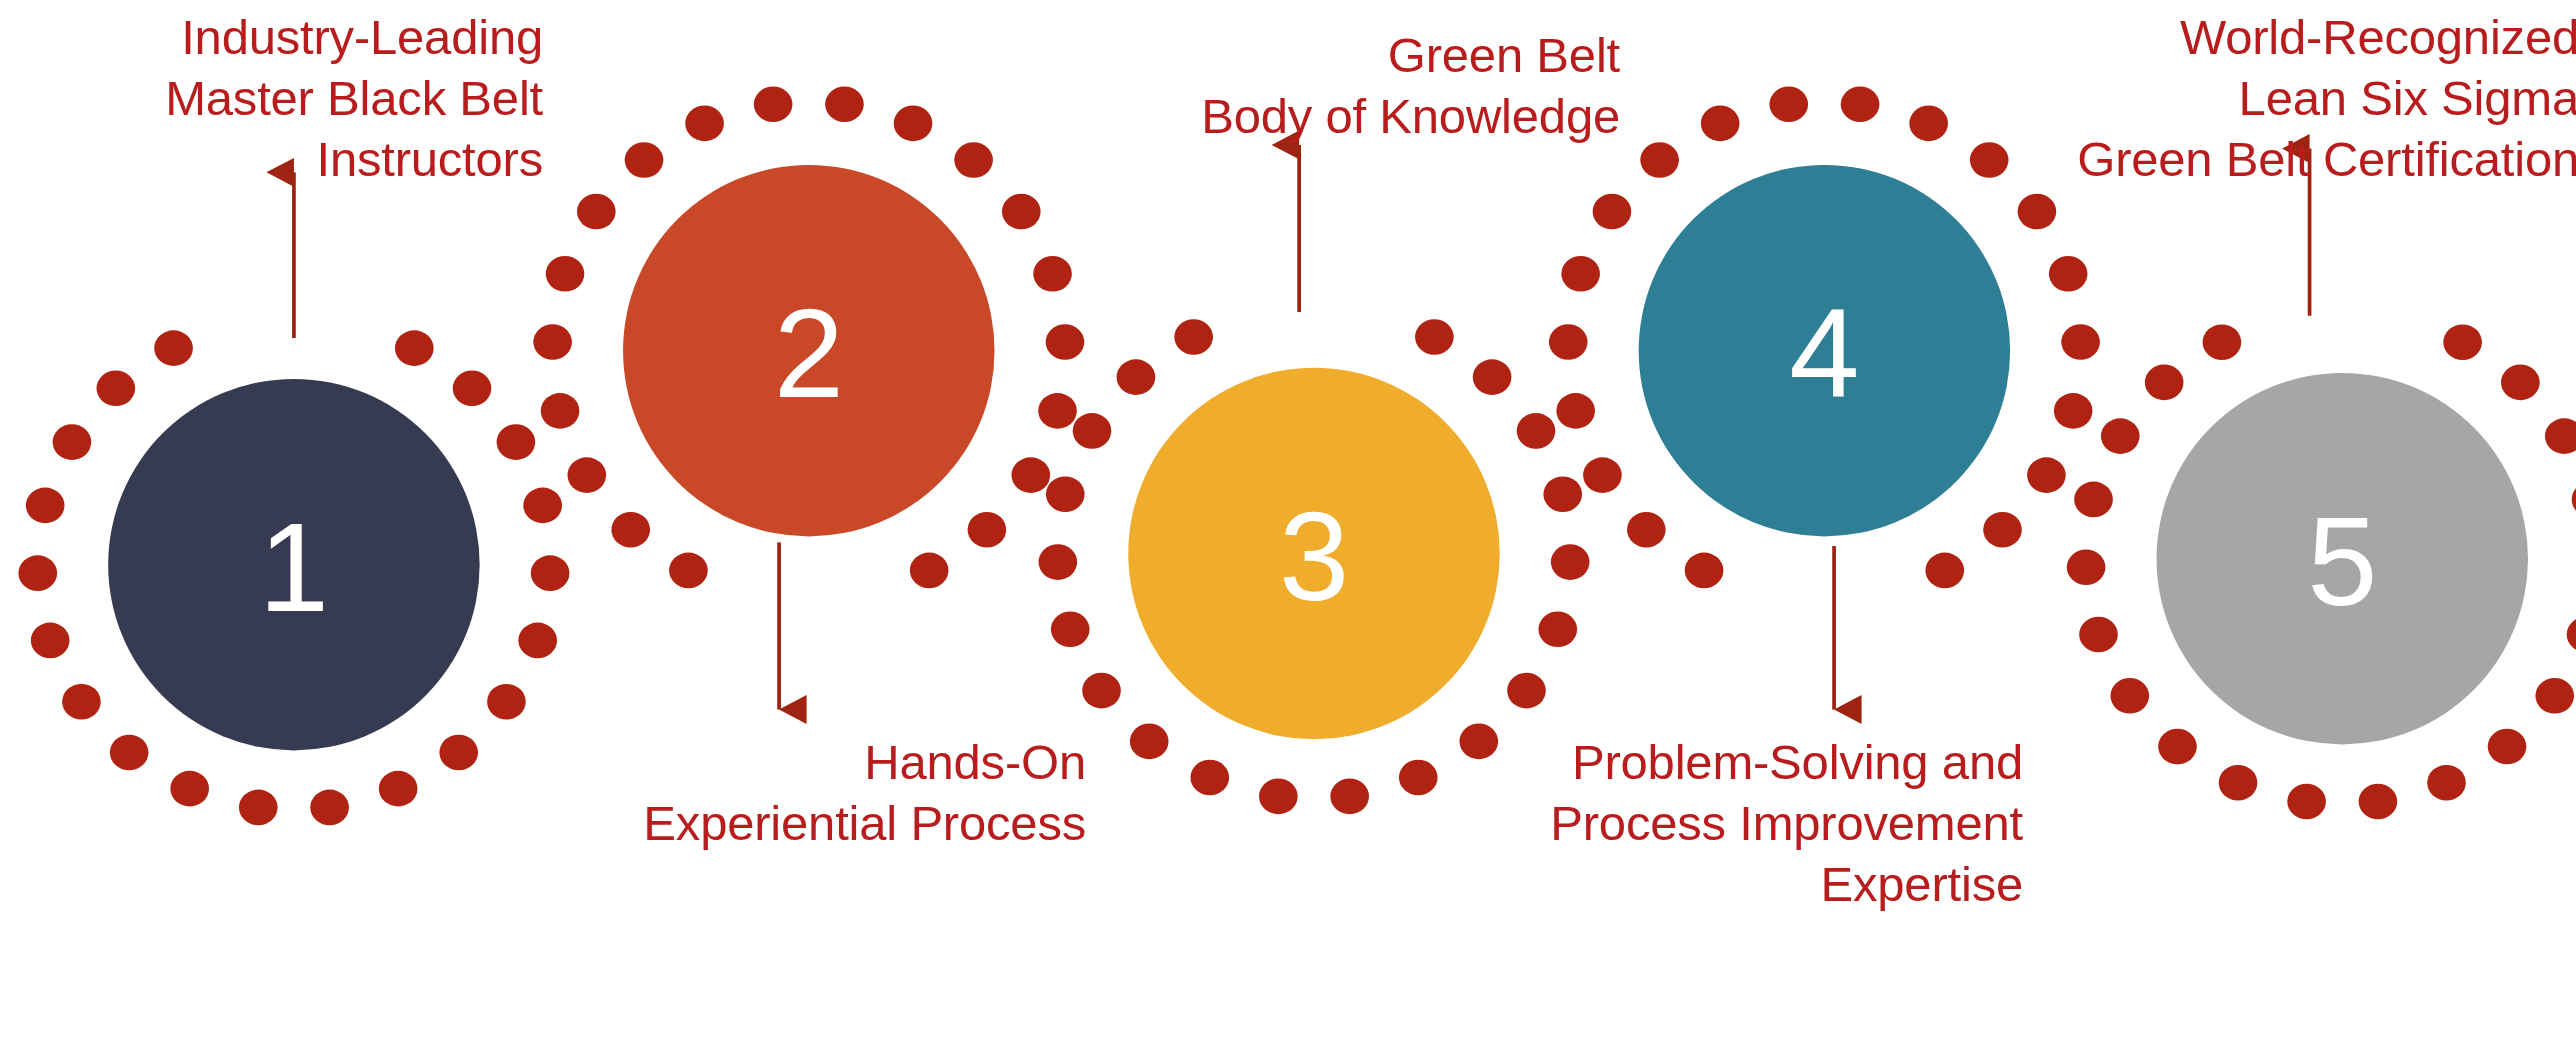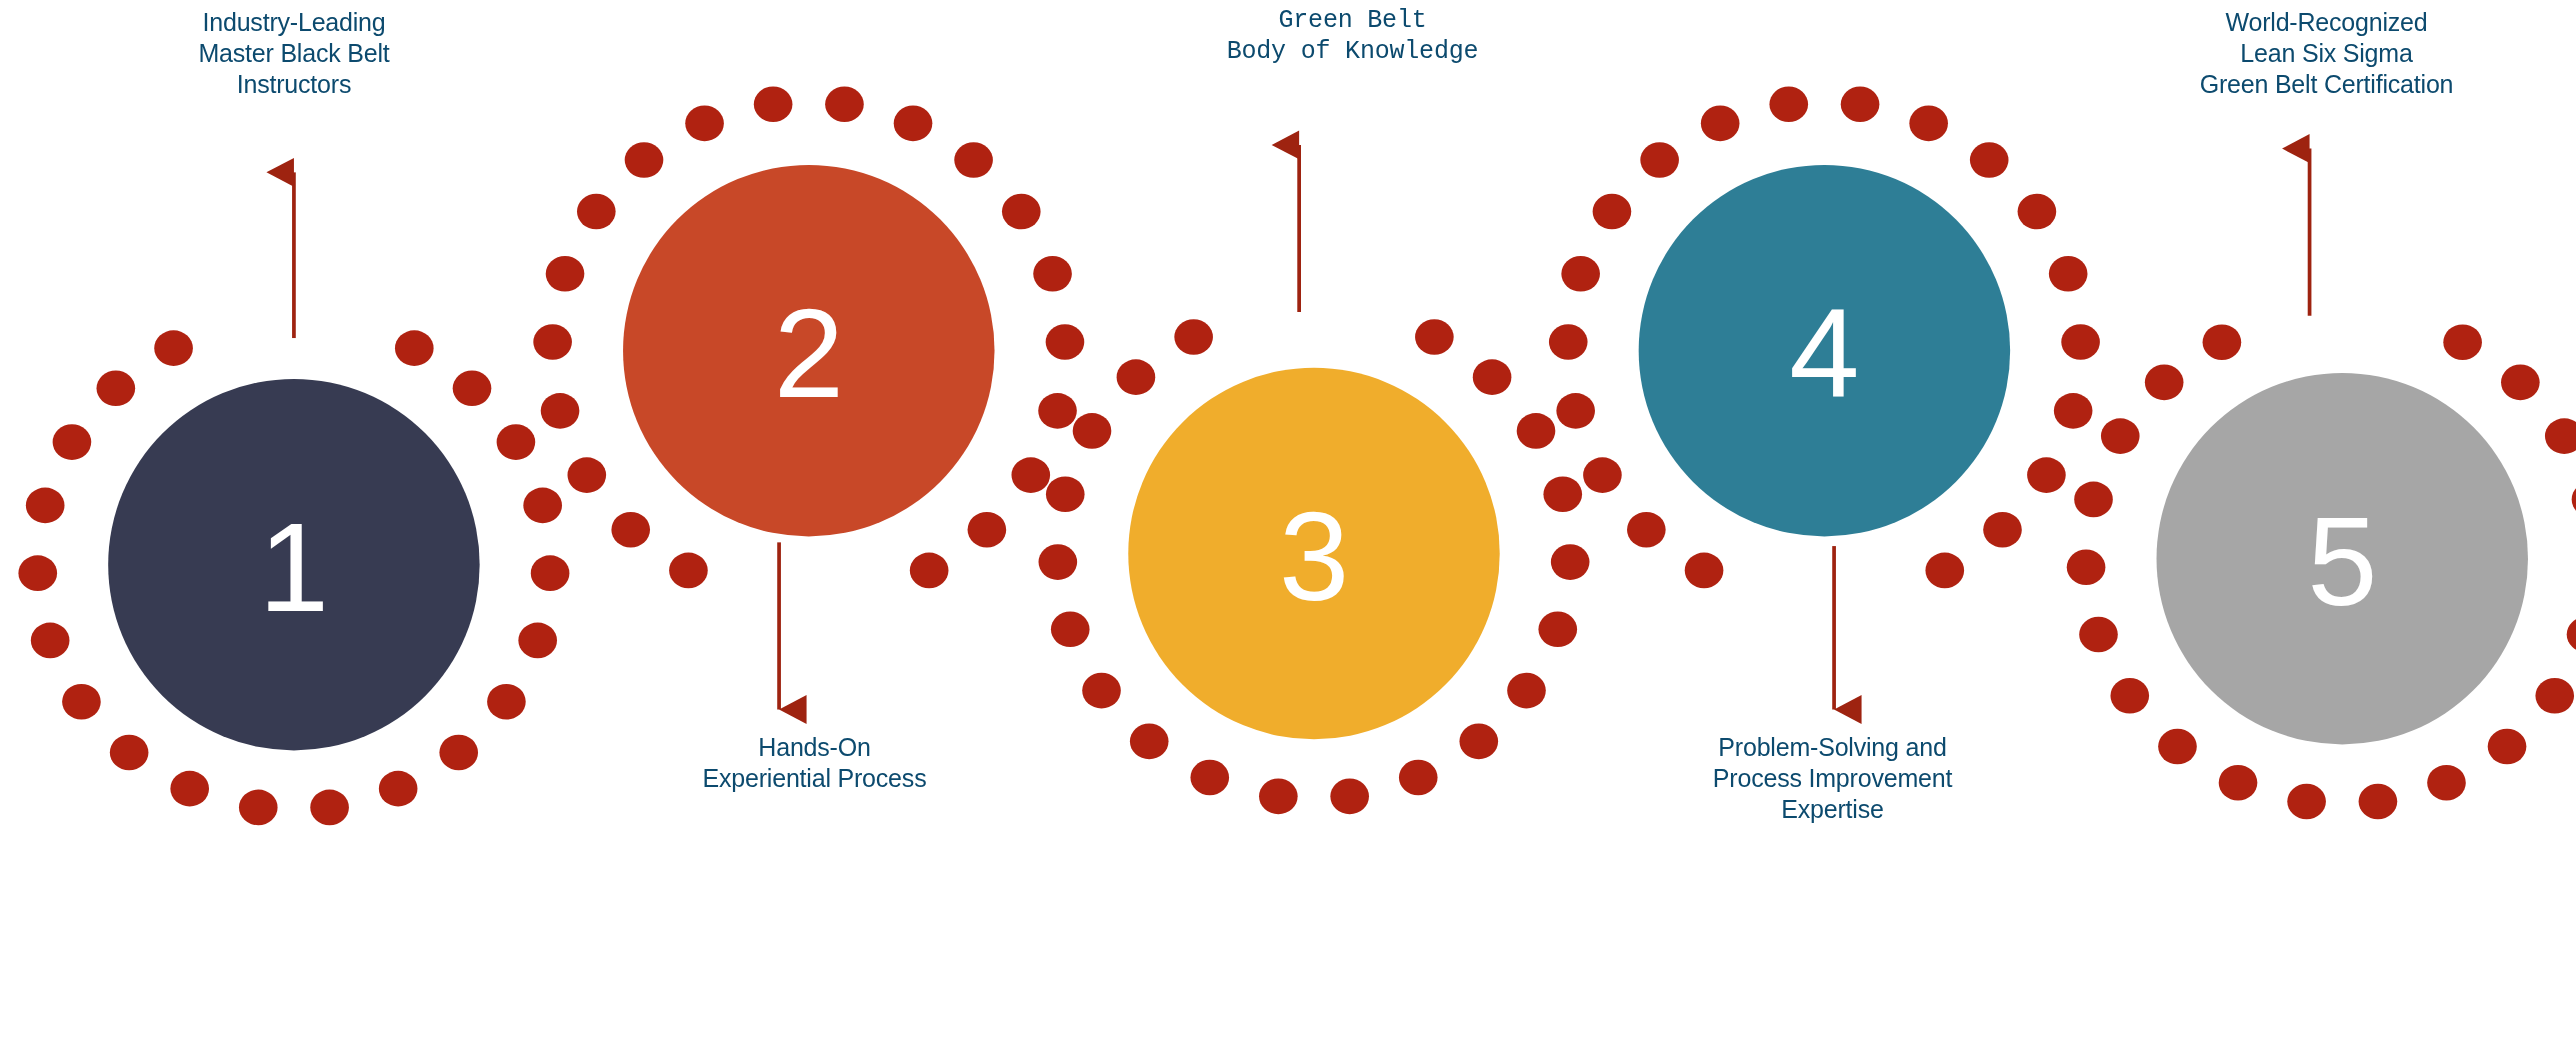--- a/index.html
+++ b/index.html
@@ -19,24 +19,24 @@
     height: 1055px;
     background: #ffffff;
   }
   #stage > svg {
     position: absolute;
     left: 0;
     top: 0;
   }
   .caption {
     position: absolute;
-    text-align: center;
-    color: #0c4a6e;
+    text-align: right;
+    color: #b91c1c;
     font-family: "Liberation Sans", sans-serif;
-    font-size: 25px;
+    font-size: 49px;
     line-height: 1.24;
     white-space: pre-line;
     letter-spacing: -0.2px;
   }
   .step-number {
     font-family: "Liberation Sans", sans-serif;
     fill: #ffffff;
     font-size: 170px;
     text-anchor: middle;
     dominant-baseline: central;
@@ -192,23 +192,23 @@
           <line x1="3108" y1="425" x2="3108" y2="200" stroke="#9E2310" stroke-width="5" marker-end="url(#arrowhead-up)"></line>
         </g>
       </g>
   </svg>
   <div id="captions-layer">
       <div class="caption" style="left: 45px; top: 7.4px; width: 498px;">Industry-Leading
 Master Black Belt
 Instructors</div>
       <div class="caption" style="left: 543px; top: 732px; width: 543px;">Hands-On
 Experiential Process</div>
-      <div class="caption" style="left: 1085px; top: 5px; width: 535px; font-family: Liberation Mono, monospace;">Green Belt
+      <div class="caption" style="left: 1085px; top: 25px; width: 535px;">Green Belt
 Body of Knowledge</div>
-      <div class="caption" style="left: 1561px; top: 732px; width: 543px;">Problem-Solving and
+      <div class="caption" style="left: 1480px; top: 732px; width: 543px;">Problem-Solving and
 Process Improvement
 Expertise</div>
       <div class="caption" style="left: 2074px; top: 7.4px; width: 505px;">World-Recognized
 Lean Six Sigma
 Green Belt Certification</div>
     </div>
 </div>
 
 
 </body></html>

